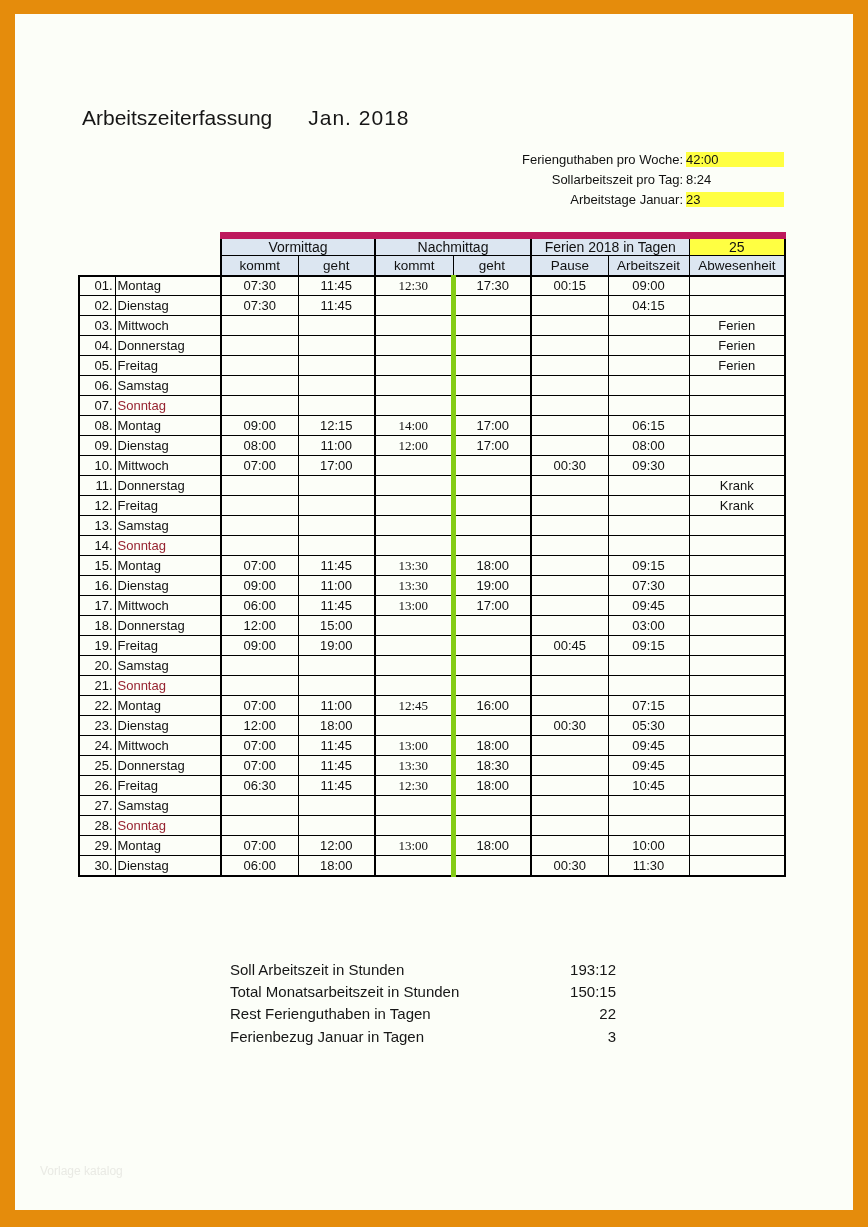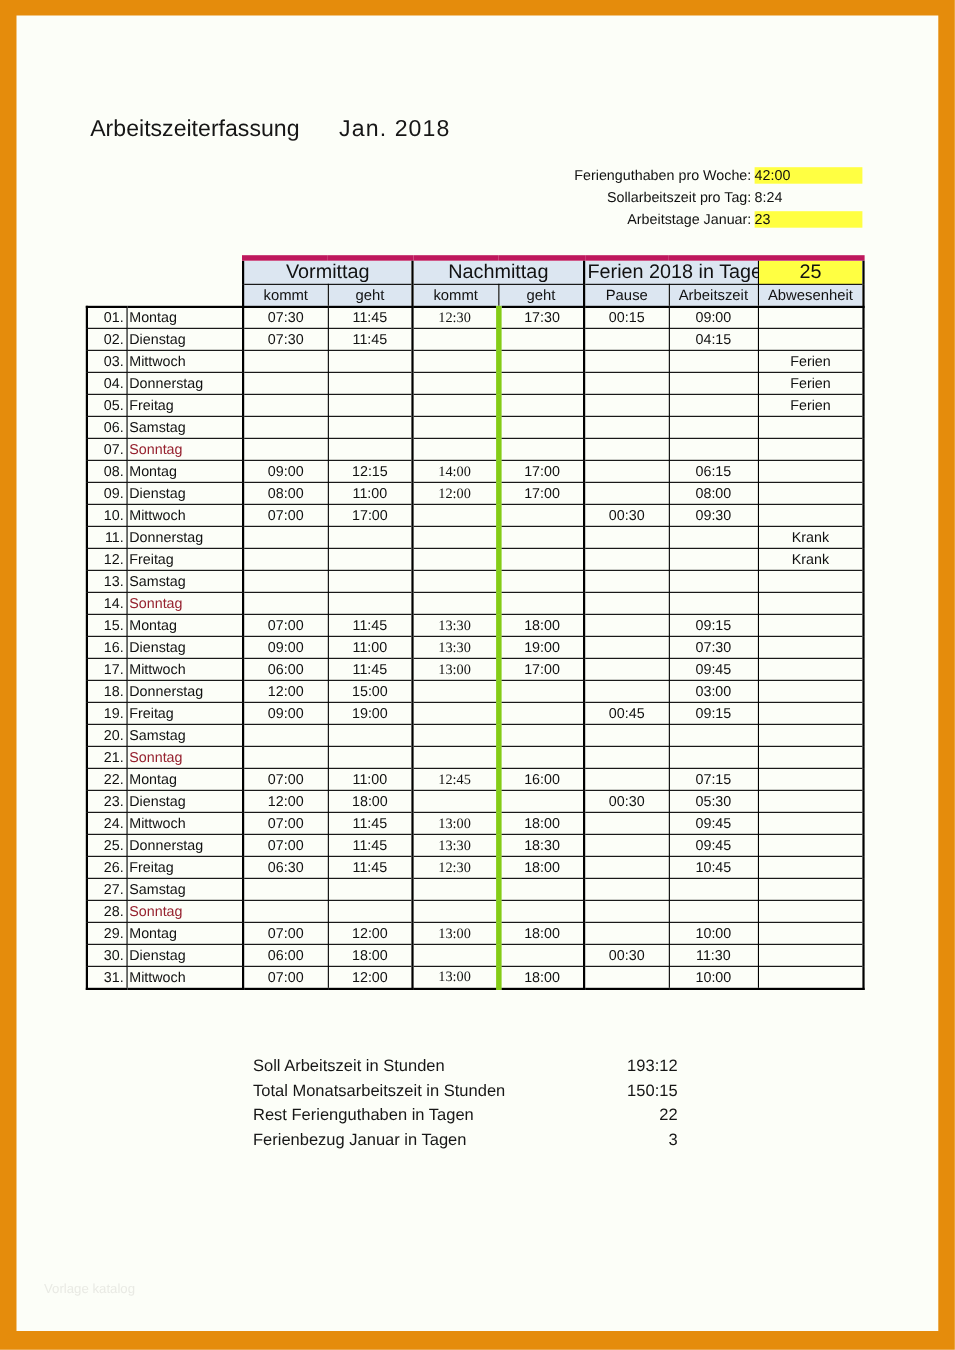--- a/index.html
+++ b/index.html
@@ -51,22 +51,22 @@
   table.sheet th, table.sheet td {
     height: 20px; padding: 0 2px;
     overflow: hidden; white-space: nowrap;
     font-weight: normal;
   }
   th.spacer { border: none; background: transparent; }
 
   
   th.grp {
     background: var(--headerblue, #DCE6F1);
-    border-top: 5px solid #be185d; border-bottom: 1px solid #000;
-    text-align: center; font-size: 18px;
+    border-top: 7px solid #be185d; border-bottom: 1px solid #000;
+    text-align: center; font-size: 14px;
   }
   th.g-vormittag  { border-left: 2px solid #000; border-right: 2px solid #000; }
   th.g-nachmittag { border-right: 2px solid #000; }
   th.g-ferien     { border-right: 1px solid #000; }
   th.g-f25        { background: var(--yellow, #FFFF42); border-right: 2px solid #000; text-align: center; }
 
   
   th.col {
     background: var(--headerblue, #DCE6F1);
     border-bottom: 2px solid #000; border-top: 1px solid #000;
@@ -492,31 +492,20 @@
           <td class="c-num">30.</td>
           <td class="c-day">Dienstag</td>
           <td class="c-k1">06:00</td>
           <td class="c-g1">18:00</td>
           <td class="c-k2"></td>
           <td class="c-g2"></td>
           <td class="c-pause">00:30</td>
           <td class="c-arb">11:30</td>
           <td class="c-abw"></td>
         </tr>
-        <tr>
-          <td class="c-num">31.</td>
-          <td class="c-day">Mittwoch</td>
-          <td class="c-k1">07:00</td>
-          <td class="c-g1">12:00</td>
-          <td class="c-k2">13:00</td>
-          <td class="c-g2">18:00</td>
-          <td class="c-pause"></td>
-          <td class="c-arb">10:00</td>
-          <td class="c-abw"></td>
-        </tr>
       </tbody>
   </table>
 
   <div class="summary">
       <div class="sum-row">
         <span class="sum-label">Soll Arbeitszeit in Stunden</span>
         <span class="sum-value">193:12</span>
       </div>
       <div class="sum-row">
         <span class="sum-label">Total Monatsarbeitszeit in Stunden</span>

